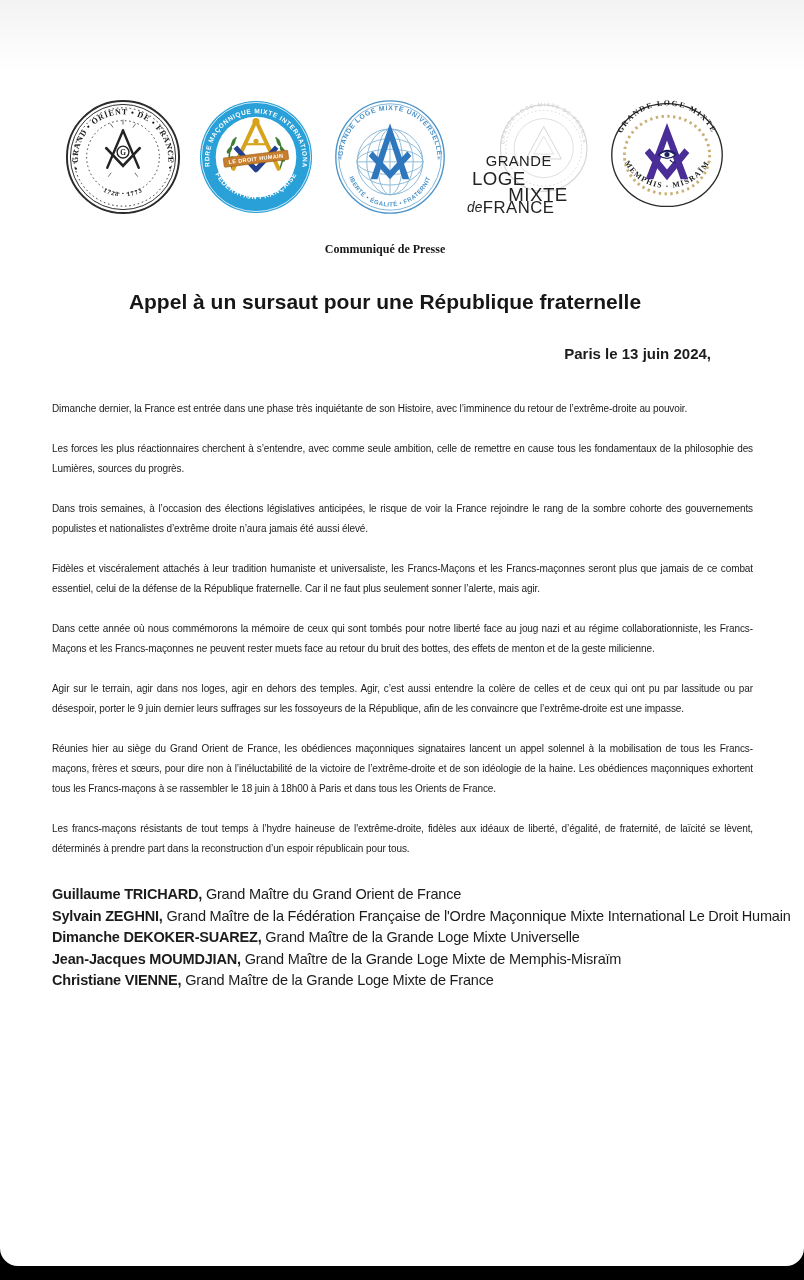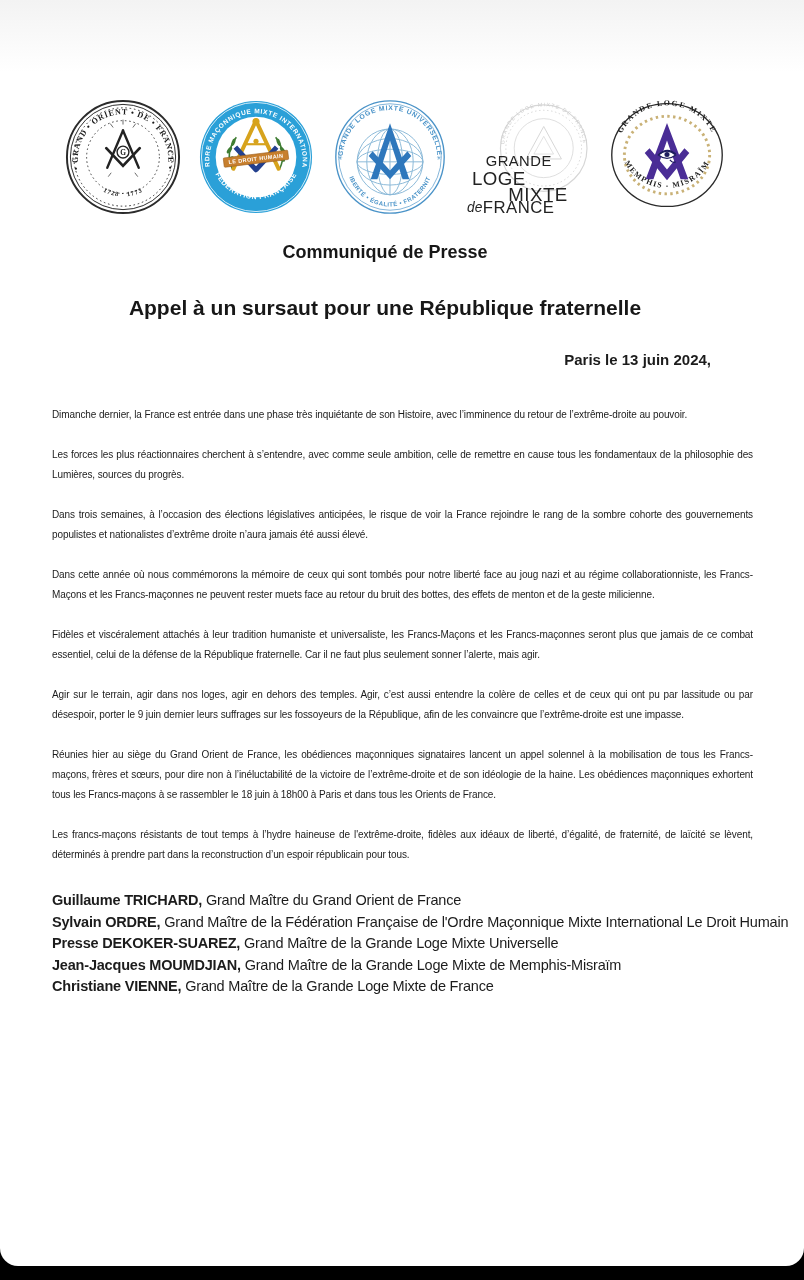--- a/index.html
+++ b/index.html
@@ -5,21 +5,21 @@
   html,body{margin:0;padding:0;background:#000;}
   .card{
     width:804px;height:1266px;background:#fff;
     background-image:linear-gradient(#f3f3f3,#ffffff 72px);
     border-radius:0 0 18px 18px;overflow:hidden;box-sizing:border-box;
     padding-top:94px;font-family:"Liberation Sans",sans-serif;color:#1c1c1c;
   }
   .logos-row{margin:0 74px 0 64px;height:126px;display:flex;justify-content:space-between;align-items:center;}
   .logo{flex:0 0 auto;line-height:0;}
   .headings{margin:0 86px 0 52px;text-align:center;}
-  .doc-title{font-size:18px;font-weight:bold;margin:22px 0 0;color:#171717;}
+  .doc-title{font-size:12px;font-weight:bold;margin:22px 0 0;color:#171717;font-family:Liberation Serif, serif;}
   .doc-subtitle{font-size:21px;font-weight:bold;margin:33px 0 11px;color:#171717;}
   .content{margin:0 51px 0 52px;}
   .dateline{text-align:right;padding-right:42px;font-size:15px;margin:31px 0 37px;font-weight:bold;}
   .content p.bodypar{font-size:10px;line-height:20px;text-align:justify;margin:0 0 20px;letter-spacing:-0.1px;}
   .signatures{margin-top:25px;font-size:14.5px;line-height:21.5px;letter-spacing:-0.2px;}
   .sig-line{white-space:nowrap;}
   .sig-name{font-weight:bold;}
   svg text{font-family:"Liberation Sans",sans-serif;}
   svg .serif{font-family:"Liberation Serif",serif;}
 </style>
@@ -184,28 +184,28 @@
     <h1 class="doc-title">Communiqué de Presse</h1>
     <h2 class="doc-subtitle">Appel à un sursaut pour une République fraternelle</h2>
   </div>
 
   <div class="content">
     <div class="dateline">Paris le 13 juin 2024,</div>
 
     <p class="bodypar">Dimanche dernier, la France est entrée dans une phase très inquiétante de son Histoire, avec l’imminence du retour de l’extrême-droite au pouvoir.</p>
     <p class="bodypar">Les forces les plus réactionnaires cherchent à s’entendre, avec comme seule ambition, celle de remettre en cause tous les fondamentaux de la philosophie des Lumières, sources du progrès.</p>
     <p class="bodypar">Dans trois semaines, à l’occasion des élections législatives anticipées, le risque de voir la France rejoindre le rang de la sombre cohorte des gouvernements populistes et nationalistes d’extrême droite n’aura jamais été aussi élevé.</p>
+    <p class="bodypar">Fidèles et viscéralement attachés à leur tradition humaniste et universaliste, les Francs-Maçons et les Francs-maçonnes seront plus que jamais de ce combat essentiel, celui de la défense de la République fraternelle. Car il ne faut plus seulement sonner l’alerte, mais agir.</p>
     <p class="bodypar">Dans cette année où nous commémorons la mémoire de ceux qui sont tombés pour notre liberté face au joug nazi et au régime collaborationniste, les Francs-Maçons et les Francs-maçonnes ne peuvent rester muets face au retour du bruit des bottes, des effets de menton et de la geste milicienne.</p>
-    <p class="bodypar">Fidèles et viscéralement attachés à leur tradition humaniste et universaliste, les Francs-Maçons et les Francs-maçonnes seront plus que jamais de ce combat essentiel, celui de la défense de la République fraternelle. Car il ne faut plus seulement sonner l’alerte, mais agir.</p>
     <p class="bodypar">Agir sur le terrain, agir dans nos loges, agir en dehors des temples. Agir, c’est aussi entendre la colère de celles et de ceux qui ont pu par lassitude ou par désespoir, porter le 9 juin dernier leurs suffrages sur les fossoyeurs de la République, afin de les convaincre que l’extrême-droite est une impasse.</p>
     <p class="bodypar">Réunies hier au siège du Grand Orient de France, les obédiences maçonniques signataires lancent un appel solennel à la mobilisation de tous les Francs-maçons, frères et sœurs, pour dire non à l’inéluctabilité de la victoire de l’extrême-droite et de son idéologie de la haine. Les obédiences maçonniques exhortent tous les Francs-maçons à se rassembler le 18 juin à 18h00 à Paris et dans tous les Orients de France.</p>
     <p class="bodypar">Les francs-maçons résistants de tout temps à l’hydre haineuse de l'extrême-droite, fidèles aux idéaux de liberté, d’égalité, de fraternité, de laïcité se lèvent, déterminés à prendre part dans la reconstruction d’un espoir républicain pour tous.</p>
 
     <div class="signatures">
       <div class="sig-line"><span class="sig-name">Guillaume TRICHARD,</span><span> Grand Maître du Grand Orient de France</span></div>
-      <div class="sig-line"><span class="sig-name">Sylvain ORDRE,</span><span> Grand Maître de la Fédération Française de l'Ordre Maçonnique Mixte International Le Droit Humain</span></div>
-      <div class="sig-line"><span class="sig-name">Presse DEKOKER-SUAREZ,</span><span> Grand Maître de la Grande Loge Mixte Universelle</span></div>
+      <div class="sig-line"><span class="sig-name">Sylvain ZEGHNI,</span><span> Grand Maître de la Fédération Française de l'Ordre Maçonnique Mixte International Le Droit Humain</span></div>
+      <div class="sig-line"><span class="sig-name">Dimanche DEKOKER-SUAREZ,</span><span> Grand Maître de la Grande Loge Mixte Universelle</span></div>
       <div class="sig-line"><span class="sig-name">Jean-Jacques MOUMDJIAN,</span><span> Grand Maître de la Grande Loge Mixte de Memphis-Misraïm</span></div>
       <div class="sig-line"><span class="sig-name">Christiane VIENNE,</span><span> Grand Maître de la Grande Loge Mixte de France</span></div>
     </div>
   </div>
 
 </div>
 
 </body></html>

